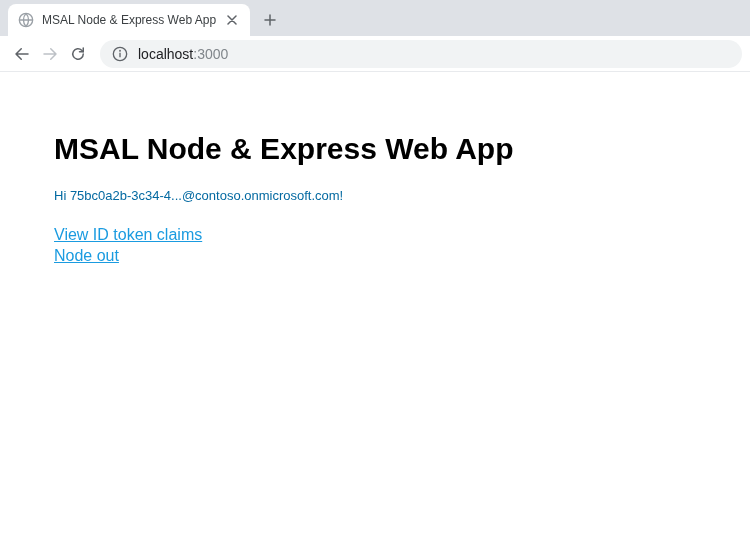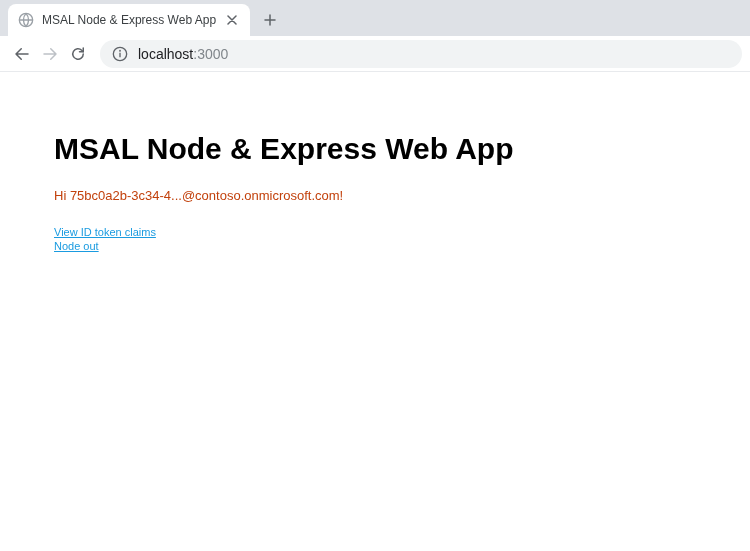--- a/index.html
+++ b/index.html
@@ -107,29 +107,29 @@
       padding: 60px 54px 0 54px;
     }
     h1 {
       font-size: 30px;
       font-weight: 700;
       color: #000;
       margin-bottom: 22px;
     }
     .greeting {
       font-size: 13px;
-      color: #c2410c;
+      color: #0369a1;
       margin-bottom: 22px;
     }
     .links a {
       display: block;
       width: fit-content;
       color: #1a9be0;
       text-decoration: underline;
-      font-size: 11px;
+      font-size: 16px;
       line-height: 1.3;
       cursor: pointer;
     }
   </style>
 </head>
 <body>
 
 <div class="chrome-top">
   <div class="tab">
     <span class="favicon">

